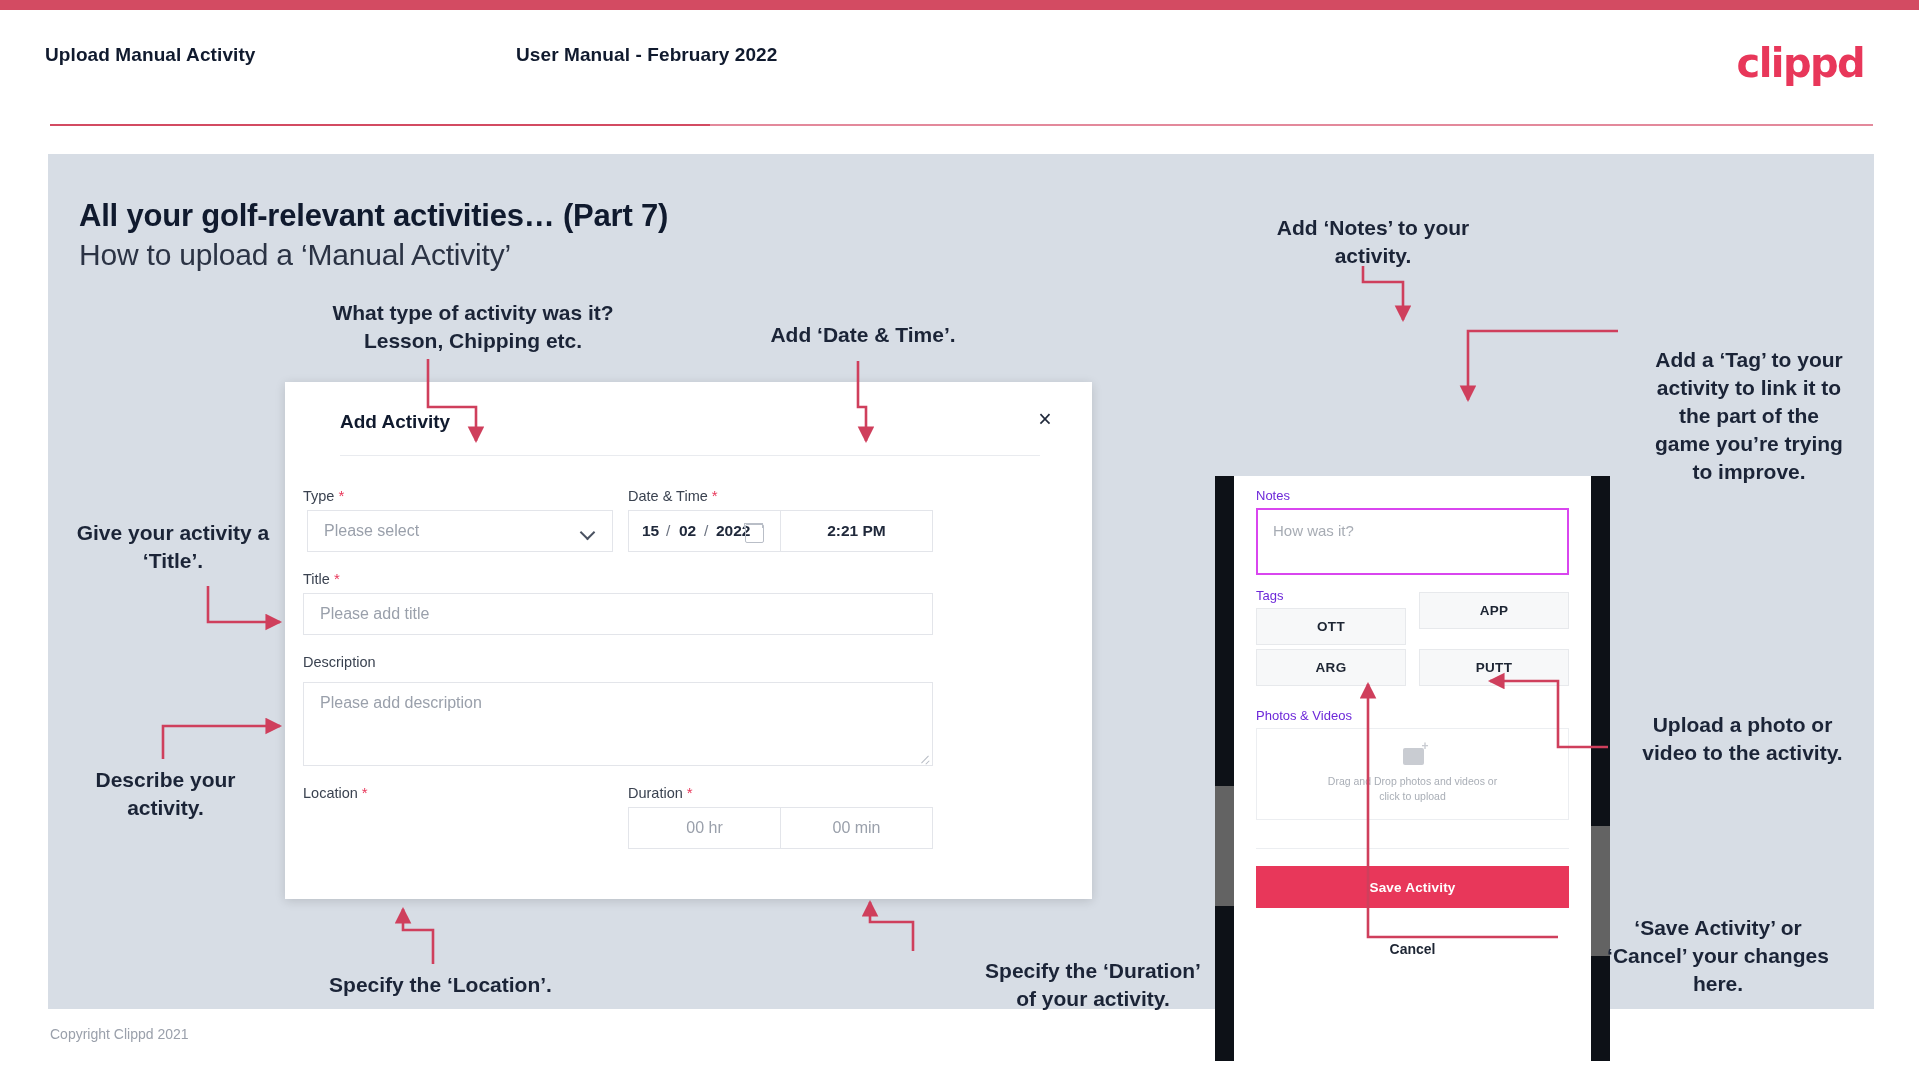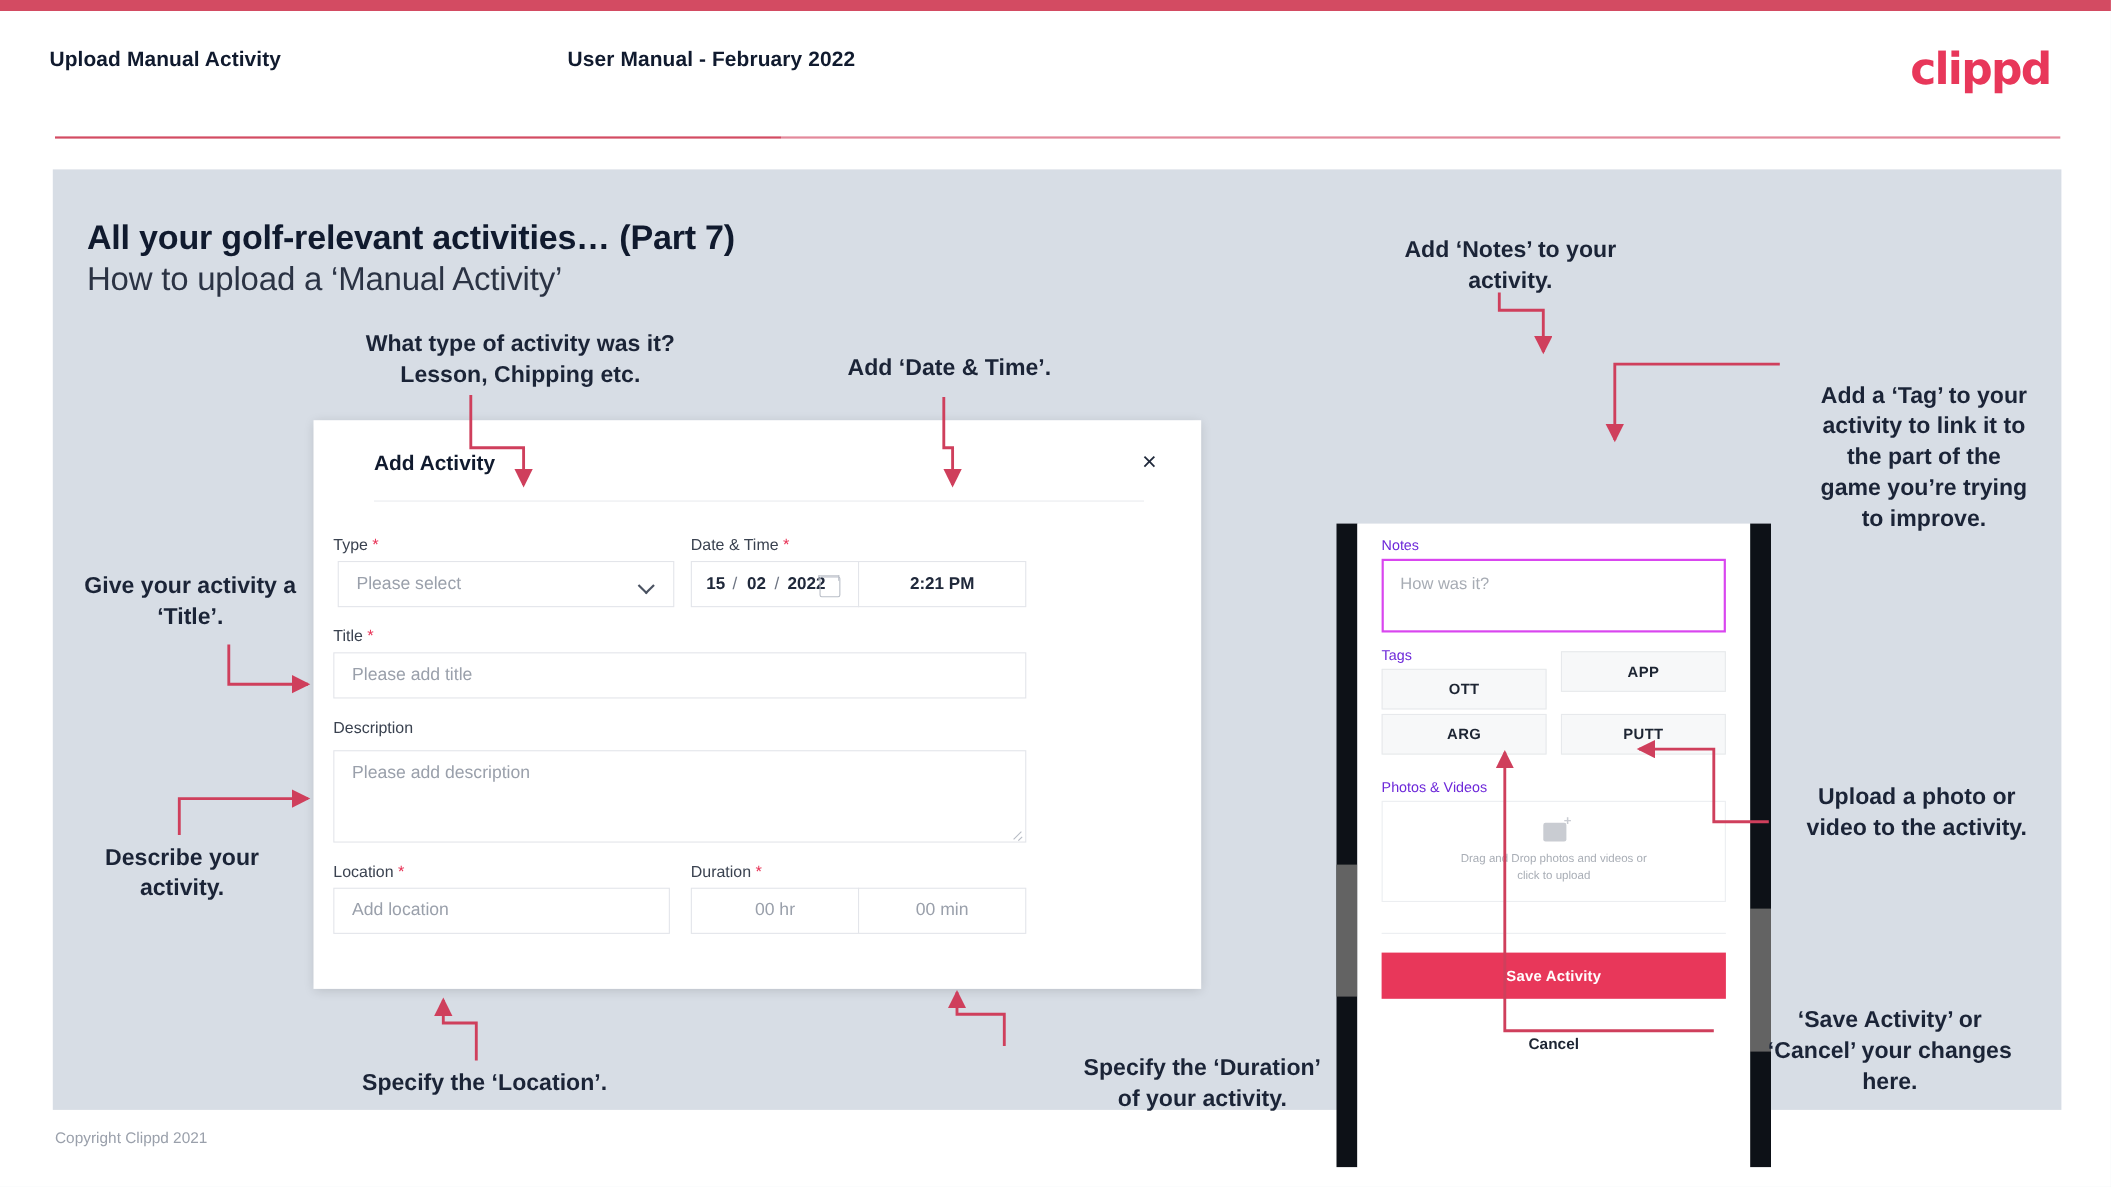--- a/index.html
+++ b/index.html
@@ -129,23 +129,20 @@
     <div class="fld-label" style="left:18px;top:272px;">Description</div>
     <div class="inp" style="left:18px;top:300px;width:630px;height:84px;">
       <div class="ph" style="left:16px;top:11px;">Please add description</div>
       <div class="resize-grip" style="right:3px;bottom:3px;"></div>
     </div>
 
     <div class="fld-label" style="left:18px;top:402px;">
       <span>Location</span>
       <span class="req">*</span>
     </div>
-    <div class="inp" style="left:18px;top:425px;width:306px;height:42px;">
-      <div class="ph" style="left:16px;top:11px;">Add location</div>
-    </div>
 
     <div class="fld-label" style="left:343px;top:402px;">
       <span>Duration</span>
       <span class="req">*</span>
     </div>
     <div class="inp" style="left:343px;top:425px;width:153px;height:42px;">
       <div class="ph" style="width:100%;text-align:center;top:11px;">00 hr</div>
     </div>
     <div class="inp" style="left:495px;top:425px;width:153px;height:42px;">
       <div class="ph" style="width:100%;text-align:center;top:11px;">00 min</div>

